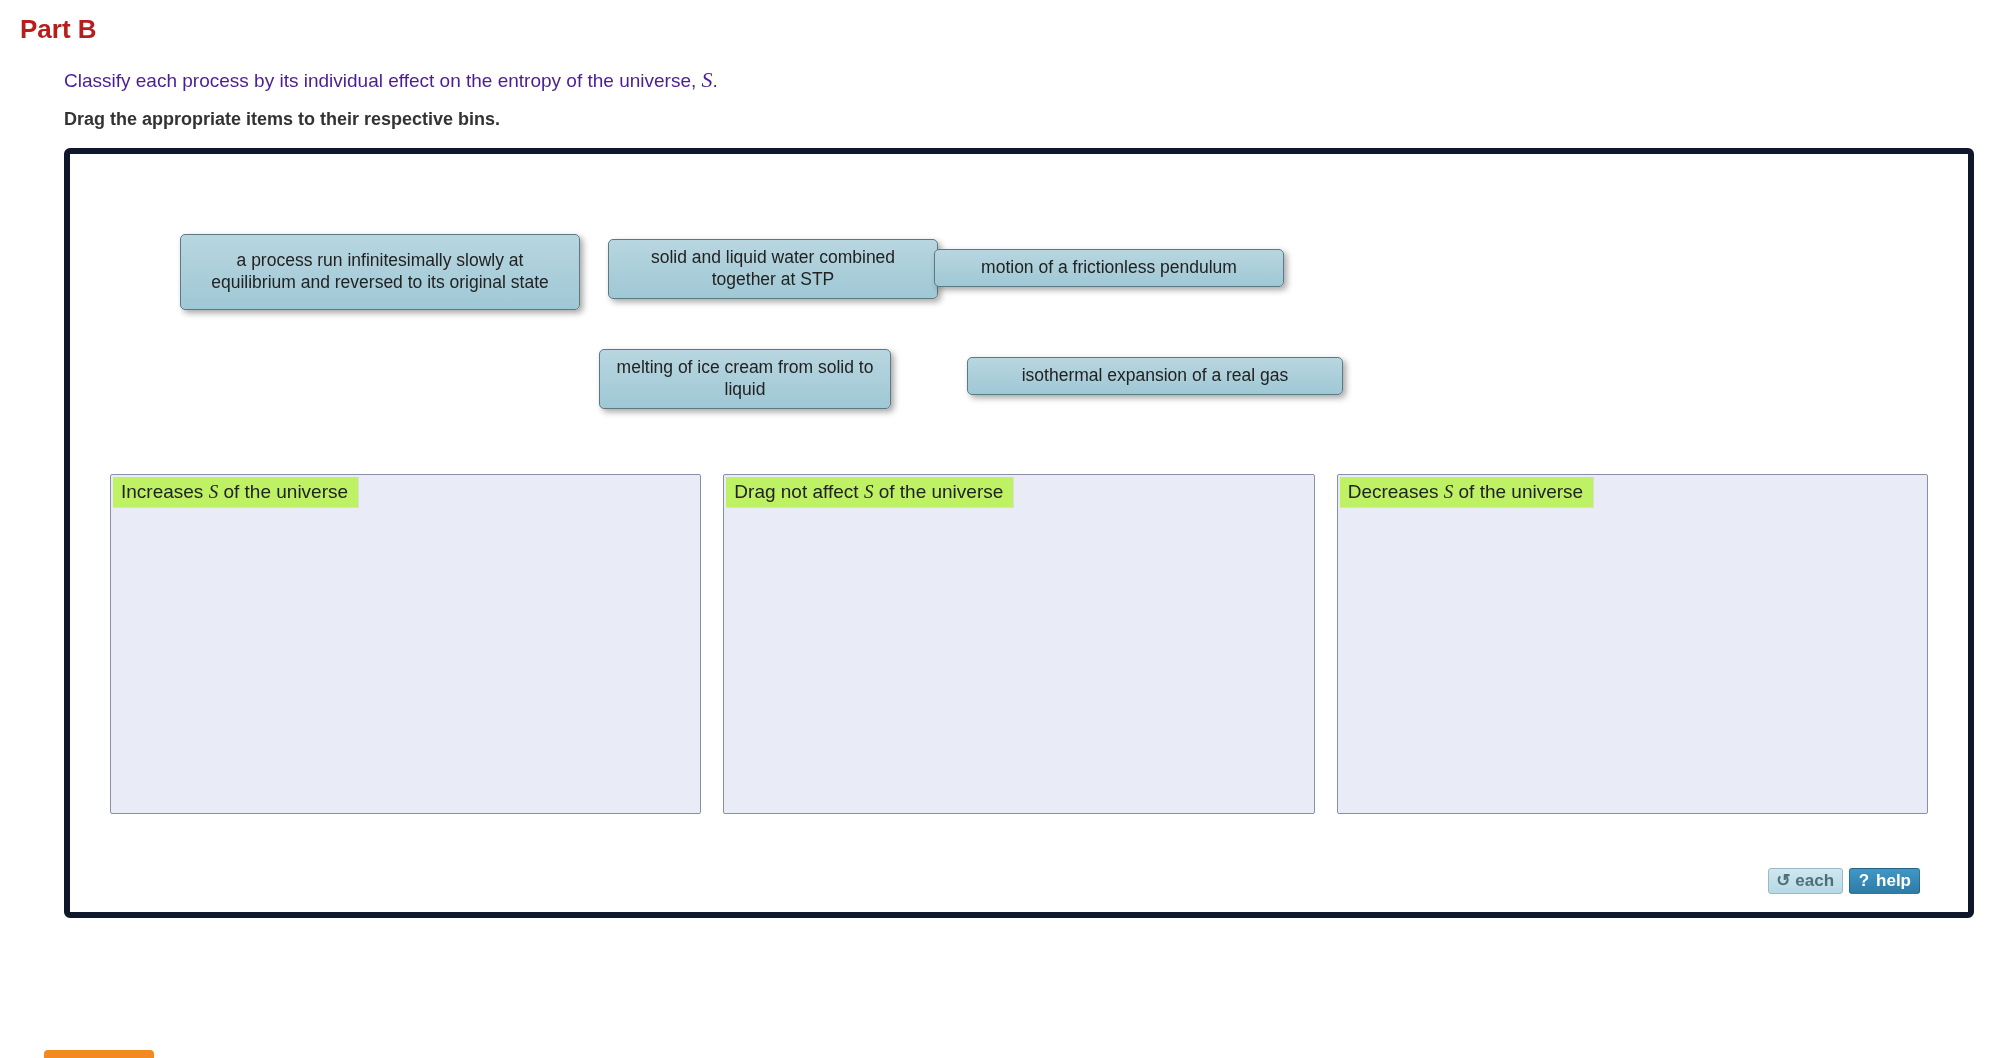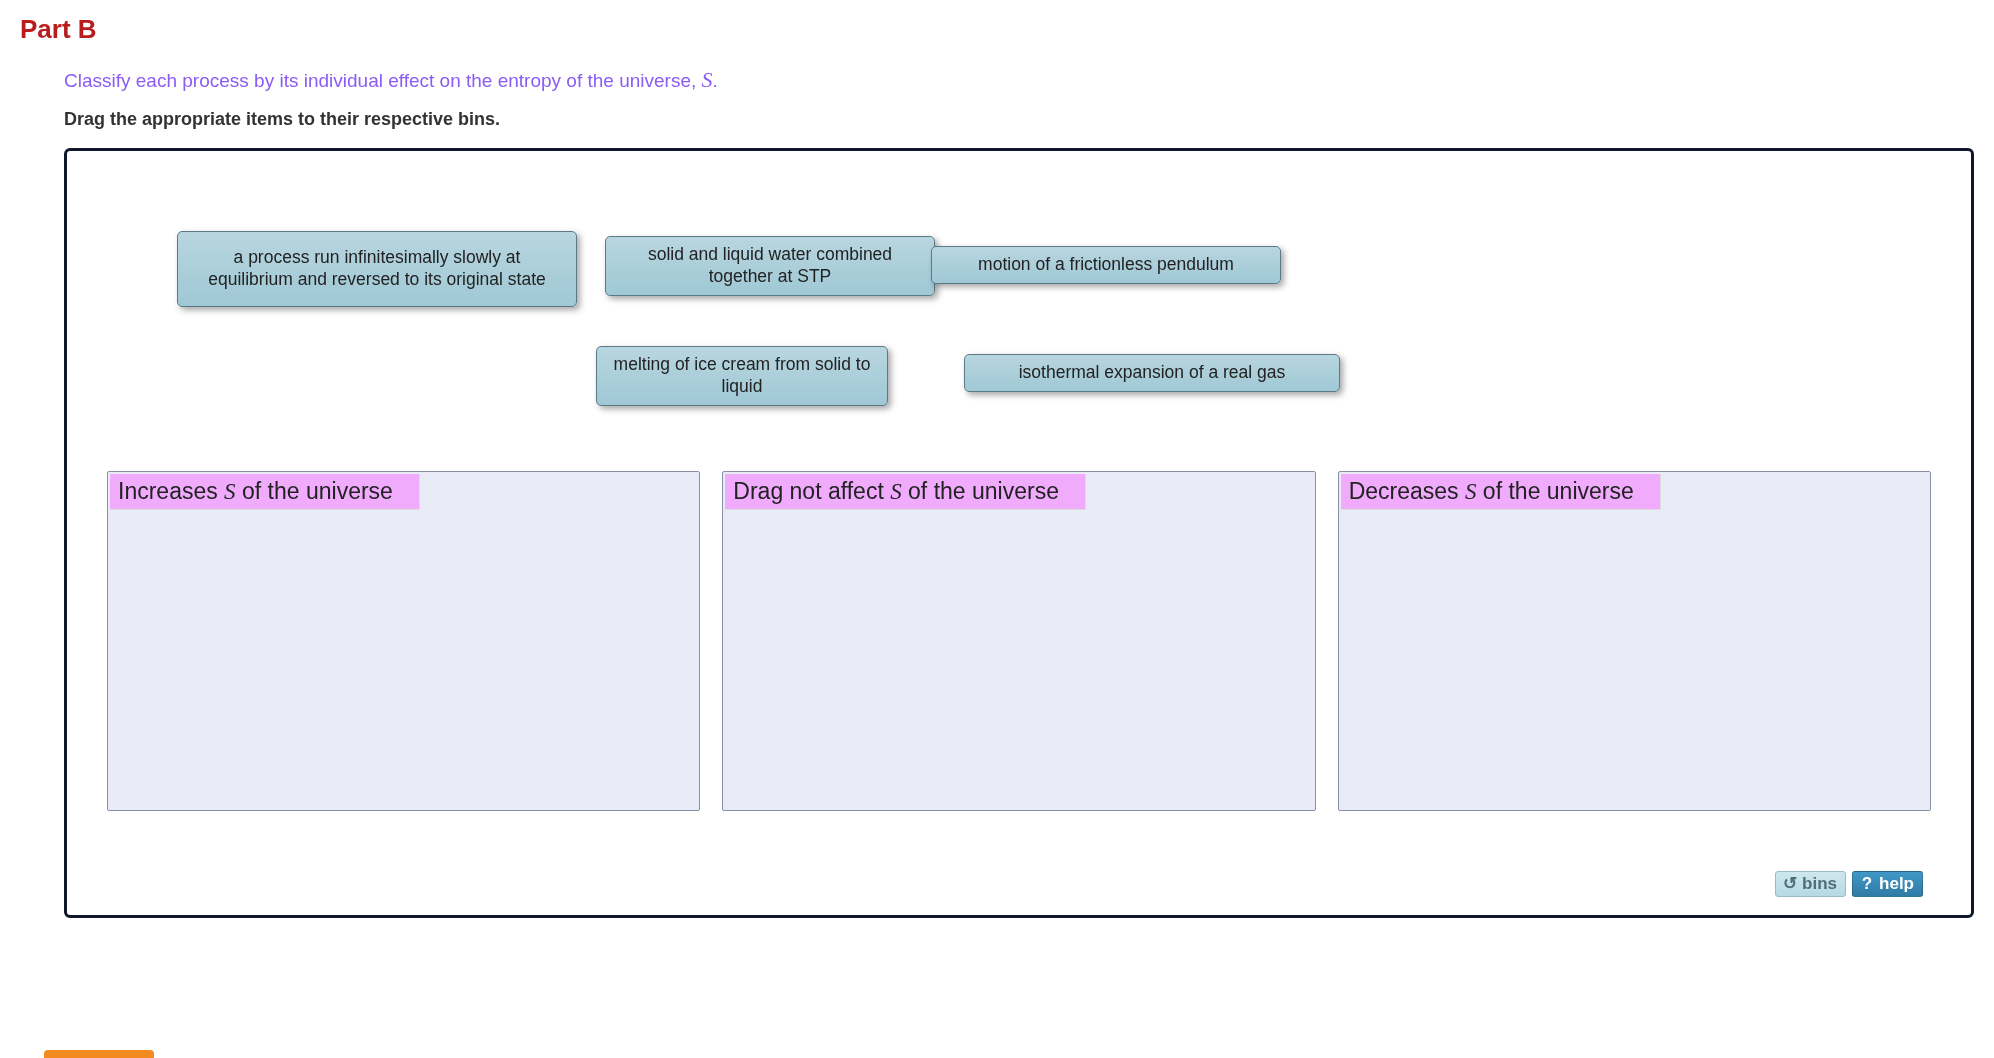--- a/index.html
+++ b/index.html
@@ -5,26 +5,26 @@
   * { box-sizing: border-box; }
   body {
     margin: 0;
     padding: 14px 20px 20px 20px;
     font-family: Verdana, Geneva, sans-serif;
     font-size: 18px;
     color: #333;
     background: #fff;
   }
   .part-title { font-weight: bold; font-size: 26px; margin: 0 0 22px 0; color:#b91c1c; }
-  .prompt { margin: 12px 0 16px 44px; font-size: 19px; color:#8b5cf6; }
+  .prompt { margin: 12px 0 16px 44px; font-size: 19px; color:#4c1d95; }
   .prompt .var { font-style: italic; font-family: 'Times New Roman', serif; font-size: 22px; }
   .dragline { margin: 0 0 18px 44px; font-weight: bold; font-size: 18px; }
   .workspace {
     margin: 9px 0 0 44px;
-    border: 3px solid #0f172a;
+    border: 6px solid #0f172a;
     border-radius: 6px;
     padding: 0;
     position: relative;
     height: 770px;
     background: #fff;
   }
   .chips-area { position: relative; height: 300px; }
   .chip {
     position: absolute;
     background: linear-gradient(#b8d6e0,#9fc8d5);
@@ -45,23 +45,23 @@
   .bin {
     flex: 1;
     background: #e9ecf7;
     border: 1px solid #8a8fa8;
     border-radius: 2px;
     position: relative;
   }
   .bin-label {
     position: absolute;
     top: 2px; left: 2px;
-    background: #f0abfc;
-    padding: 4px 26px 4px 8px;
-    font-size: 23px;
+    background: #bef264;
+    padding: 4px 10px 4px 8px;
+    font-size: 19px;
     color: #222;
     border-right: 1px solid #dcdcdc;
     border-bottom: 1px solid #dcdcdc;
   }
   .bin-label .var { font-style: italic; font-family:'Times New Roman',serif; }
   .footer { position:absolute; right: 48px; bottom: 18px; display:flex; gap:6px; }
   .btn {
     display:inline-flex; align-items:center; gap:4px;
     font-size: 17px; font-weight:bold; color:#fff;
     padding: 1px 8px 2px 6px; border-radius: 3px; cursor:pointer;
@@ -117,21 +117,21 @@
     <div class="bin">
       <div class="bin-label">
         <span>Decreases </span><span class="var">S</span><span> of the universe</span>
       </div>
     </div>
   </div>
 
   <div class="footer">
     <div class="btn btn-reset">
       <span class="ic">↺</span>
-      <span>bins</span>
+      <span>each</span>
     </div>
     <div class="btn btn-help">
       <span class="ic">?</span>
       <span>help</span>
     </div>
   </div>
 
 </div>
 
 <div class="orange-strip"></div>

